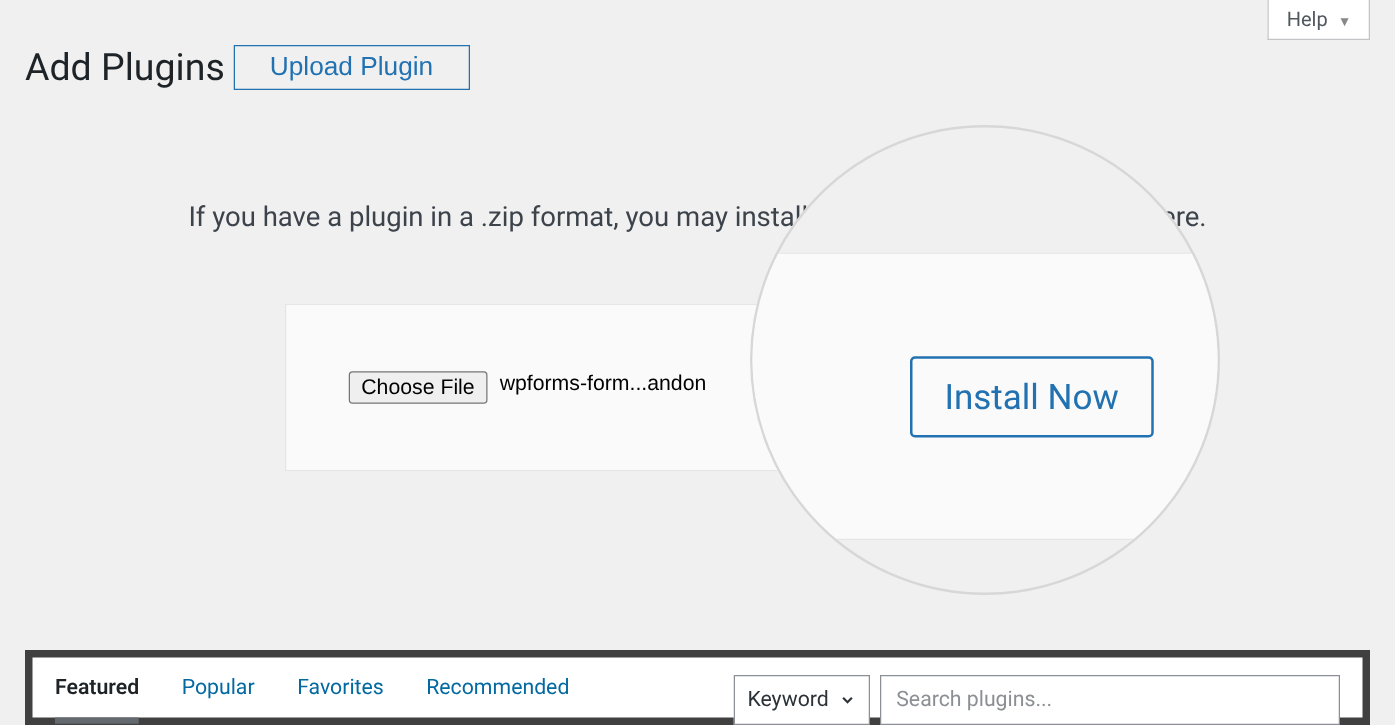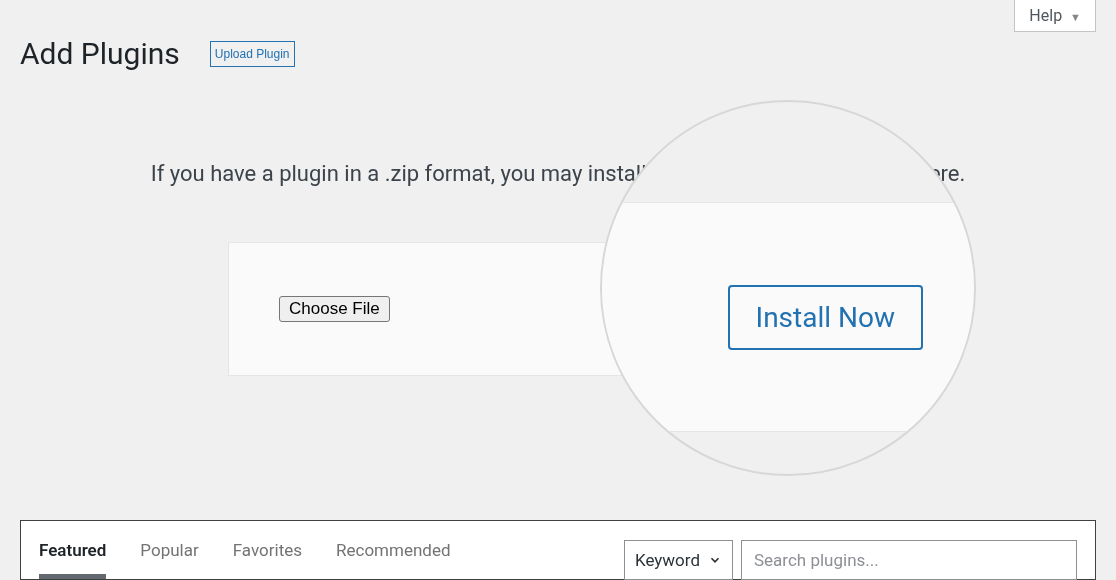--- a/index.html
+++ b/index.html
@@ -32,34 +32,34 @@
       margin-left: 26px;
     }
     .help-tab .arrow {
       font-size: 11px;
       color: #888;
       margin-left: 4px;
     }
     .page-header {
       display: flex;
       align-items: center;
-      gap: 30px;
+      gap: 7px;
       padding-top: 16px;
     }
     .page-title {
       font-size: 30px;
       font-weight: 400;
       color: #1d2327;
     }
     .upload-plugin-btn {
       border: 1px solid #2271b1;
       color: #2271b1;
       background: transparent;
-      padding: 5px 4px;
-      font-size: 12px;
+      padding: 5px 28px;
+      font-size: 21px;
       font-weight: 400;
       cursor: pointer;
     }
     .description {
       text-align: center;
       font-size: 22px;
       color: #3c434a;
       margin-top: 90px;
       padding: 0 60px;
     }
@@ -100,34 +100,34 @@
       padding: 5px 14px;
       font-size: 17px;
       cursor: pointer;
     }
     .filter-bar {
       position: absolute;
       bottom: 0;
       left: 20px;
       right: 20px;
       background: #fff;
-      border: 1px solid #404040;
+      border: 6px solid #404040;
       display: flex;
       align-items: center;
       padding: 0 18px;
       height: 60px;
     }
     .tabs {
       display: flex;
       gap: 34px;
       align-items: center;
     }
     .tab {
       font-size: 17px;
-      color: #737373;
+      color: #0369a1;
       cursor: pointer;
       padding: 18px 0;
       position: relative;
     }
     .tab.active {
       color: #1d2327;
       font-weight: 600;
     }
     .tab.active::after {
       content: "";
@@ -160,21 +160,21 @@
     .keyword-select svg {
       width: 14px;
       height: 14px;
     }
     .search-input {
       border: 1px solid #8c8f94;
       background: #fff;
       padding: 6px 12px;
       font-size: 17px;
       color: #2c3338;
-      width: 336px;
+      width: 368px;
       height: 40px;
       font-family: inherit;
     }
     .search-input::placeholder {
       color: #8c8f94;
     }
     
     .magnify {
       position: absolute;
       width: 376px;
@@ -229,20 +229,21 @@
     <h1 class="page-title">Add Plugins</h1>
     <button class="upload-plugin-btn">Upload Plugin</button>
   </div>
 </div>
 
 <p class="description">If you have a plugin in a .zip format, you may install or update it by uploading it here.</p>
 
 <div class="upload-panel">
   <div class="file-control">
     <button class="choose-file-btn">Choose File</button>
+    <span class="file-name">wpforms-form...andon</span>
   </div>
   <button class="install-now-btn-small">Install Now</button>
 </div>
 
 <div class="magnify">
   <div class="magnify-inner">
     <div class="magnify-panel">
 
       <button class="install-now-big">Install Now</button>
     </div>

